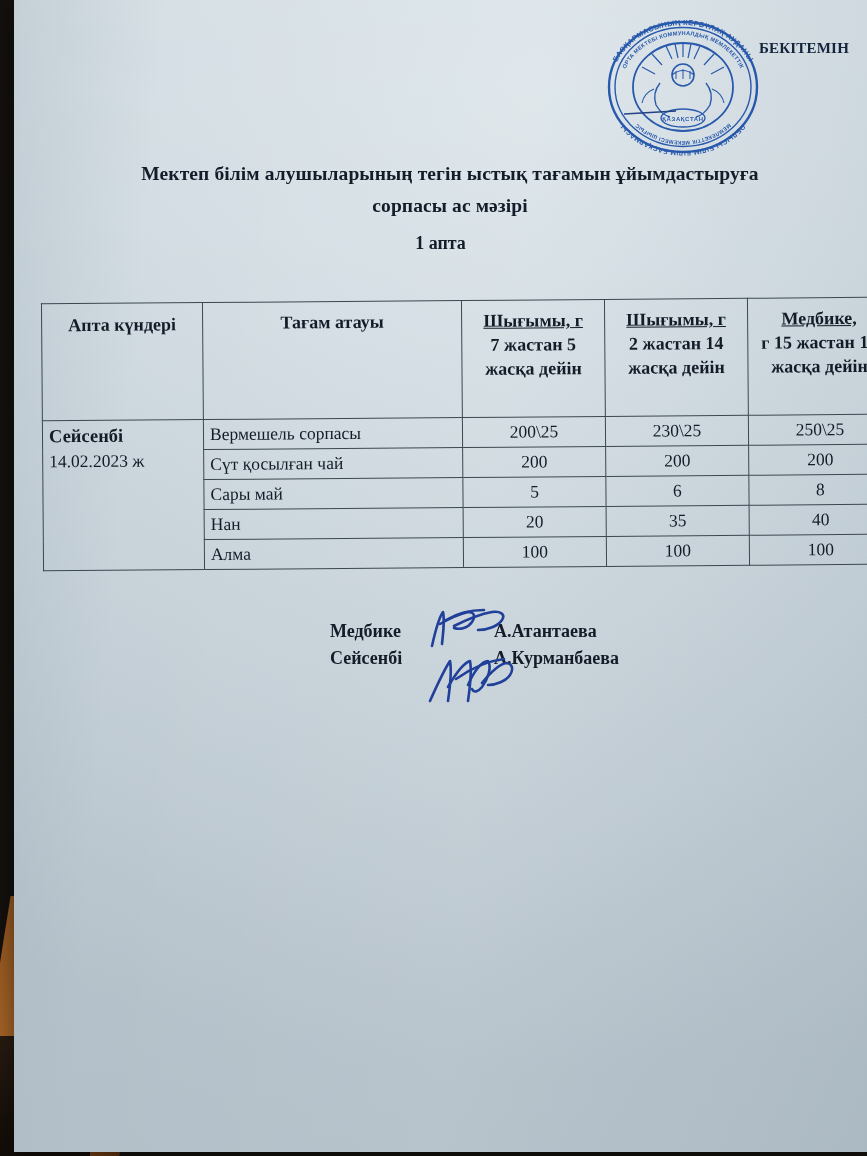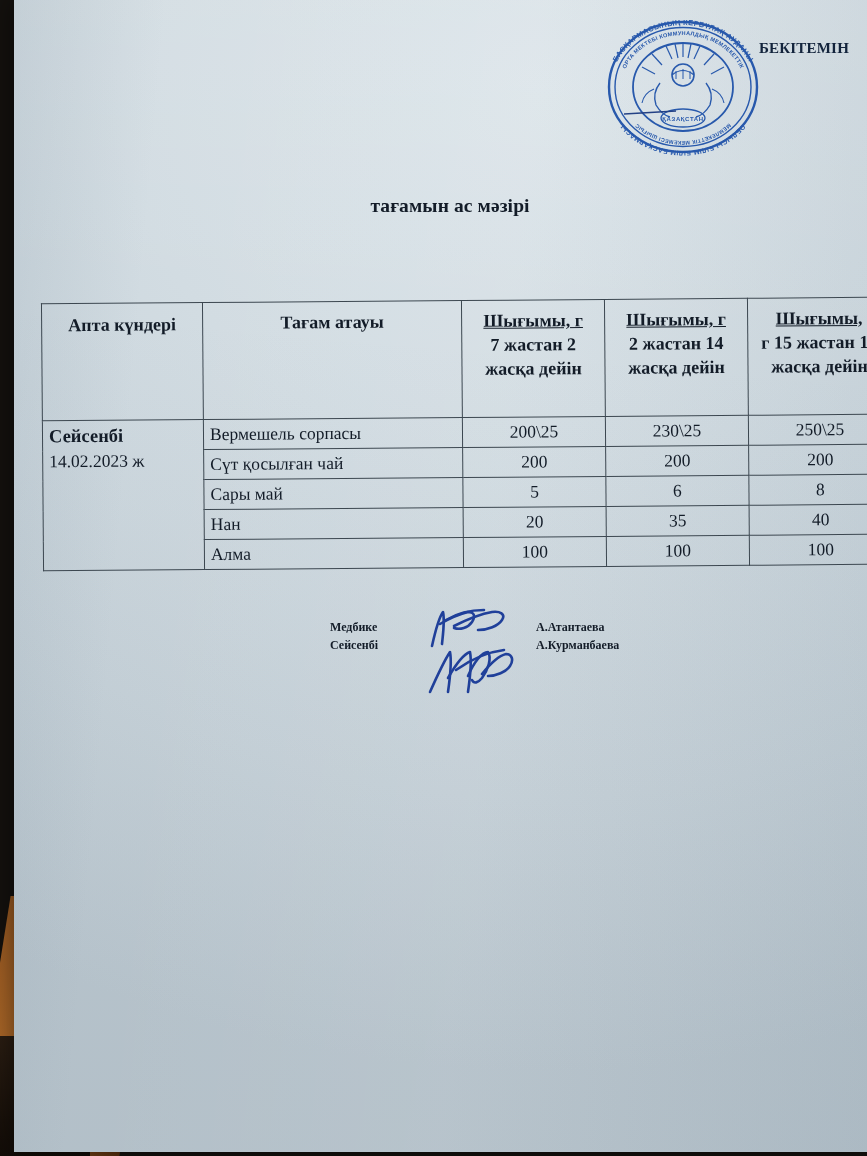--- a/index.html
+++ b/index.html
@@ -178,32 +178,32 @@
     text-align: center;
     height: 25px;
   }
 
   
   #signatures {
     position: absolute;
     left: 316px;
     top: 618px;
     font-weight: bold;
-    font-size: 12px;
+    font-size: 18px;
     color: #131c28;
     line-height: 1.52;
   }
   .sig-row {
     position: relative;
     display: flex;
     align-items: center;
   }
   .sig-role { width: 112px; }
   .sig-gap  { width: 52px; }
-  .sig-name { white-space: nowrap; margin-left: 42px; }
+  .sig-name { white-space: nowrap; }
 
   
   .ink {
     position: absolute;
     pointer-events: none;
     z-index: 4;
   }
   #ink-nurse { left: 96px; top: -12px; width: 86px; height: 44px; }
   #ink-cook  { left: 96px; top: 12px;  width: 96px; height: 48px; }
   .ink svg { width: 100%; height: 100%; display: block; overflow: visible; }
@@ -271,42 +271,44 @@
 
       <line x1="34" y1="101" x2="86" y2="98" stroke="#16357e" stroke-width="1.6"></line>
     </svg>
   </div>
 
   <div id="approval">
     <div>БЕКІТЕМІН</div>
   </div>
 
   <div id="doc-title">
+    <span>Мектеп білім алушыларының тегін ыстық тағамын ұйымдастыруға</span>
     <br>
-    <span>тағамын ас мәзірі</span>
+    <span>сорпасы ас мәзірі</span>
   </div>
 
+  <div id="week-label">1 апта</div>
 
   <table id="menu-table">
     <thead>
       <tr>
         <th class="col-days">Апта күндері</th>
         <th class="col-dish">Тағам атауы</th>
         <th class="col-g1">
           <span class="u">Шығымы, г</span>
           <br>
-          <span>7 жастан 2 жасқа дейін</span>
+          <span>7 жастан 5 жасқа дейін</span>
         </th>
         <th class="col-g2">
           <span class="u">Шығымы, г</span>
           <br>
           <span>2 жастан 14 жасқа дейін</span>
         </th>
         <th class="col-g3">
-          <span class="u">Шығымы,</span>
+          <span class="u">Медбике,</span>
           <br>
           <span>г 15 жастан 18 жасқа дейін</span>
         </th>
       </tr>
     </thead>
     <tbody id="menu-body">
           <tr>
             <td class="day-cell" rowspan="5">
               <span class="dow">Сейсенбі</span>
               <span class="date">14.02.2023 ж</span>

